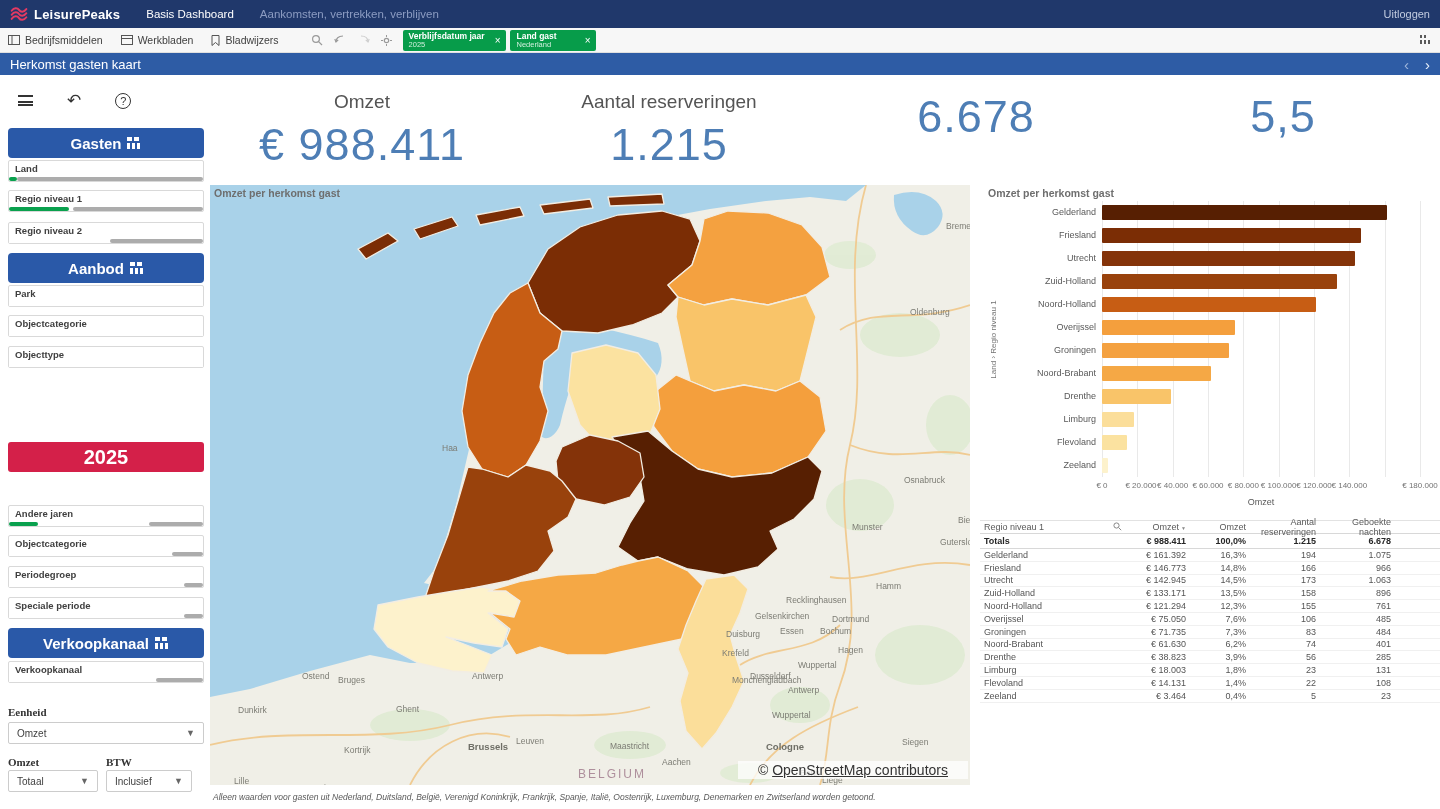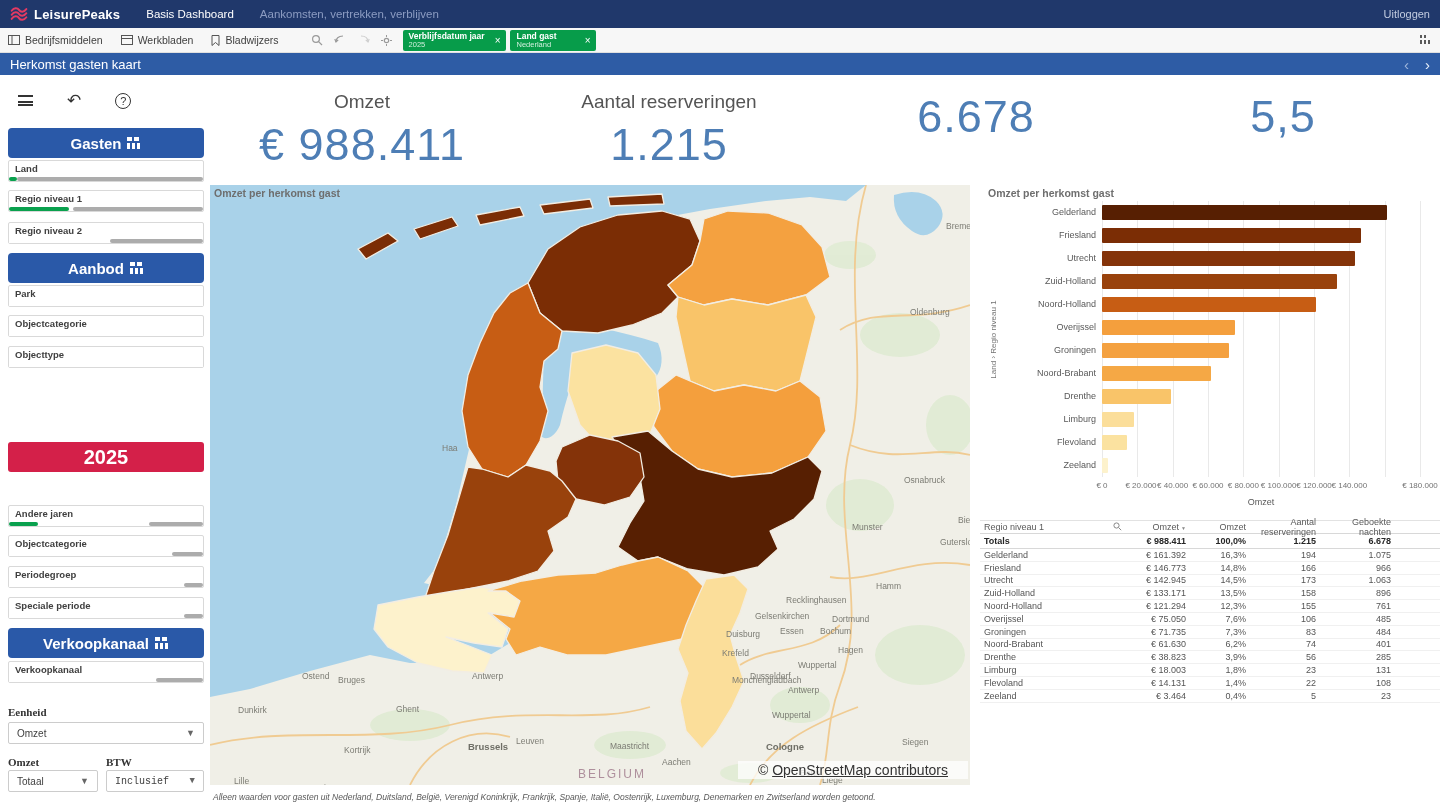--- a/index.html
+++ b/index.html
@@ -299,21 +299,21 @@
   <div class="dd" style="left:8px; top:722px; width:196px;">
     <span class="ddv">Omzet</span>
     <span class="caret">▼</span>
   </div>
   <span class="side-label" style="top:756px">Omzet</span>
   <span class="side-label" style="left:106px; top:756px">BTW</span>
   <div class="dd" style="left:8px; top:770px; width:90px;">
     <span class="ddv">Totaal</span>
     <span class="caret">▼</span>
   </div>
-  <div class="dd" style="left:106px; top:770px; width:98px;font-family:Liberation Mono, monospace;">
+  <div class="dd" style="left:106px; top:770px; width:86px;">
     <span class="ddv">Inclusief</span>
     <span class="caret">▼</span>
   </div>
 
   <div class="kpi abs" style="left:212px">
     <div class="kpi-label">Omzet</div>
     <div class="kpi-value">€ 988.411</div>
   </div>
   <div class="kpi abs" style="left:519px">
     <div class="kpi-label">Aantal reserveringen</div>

